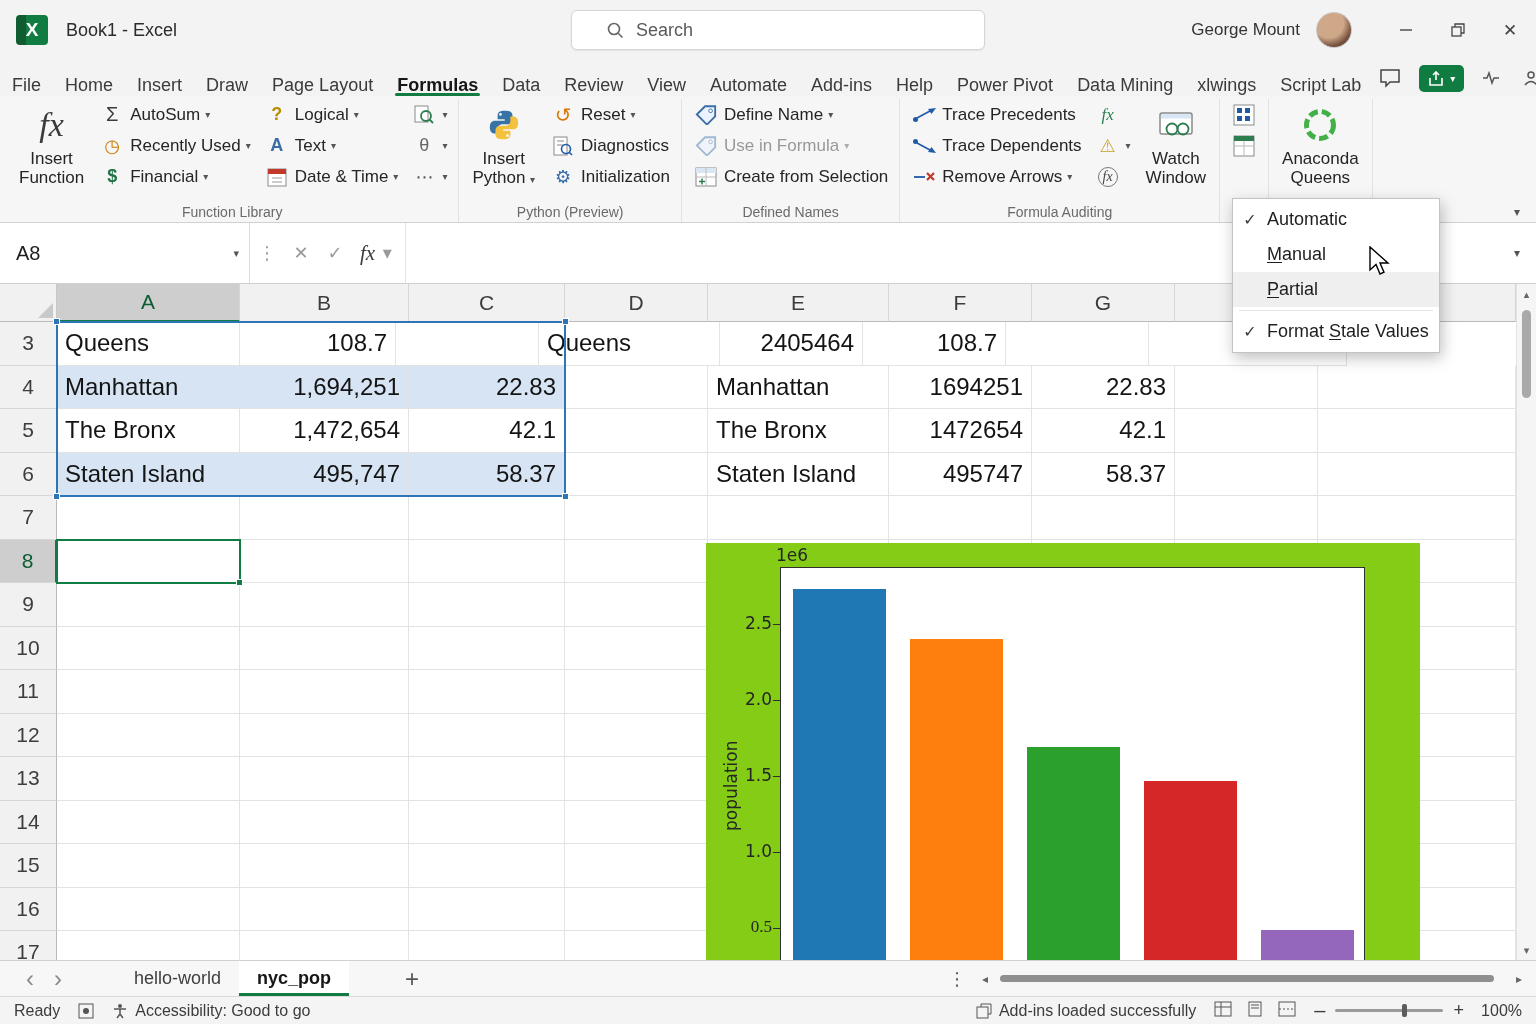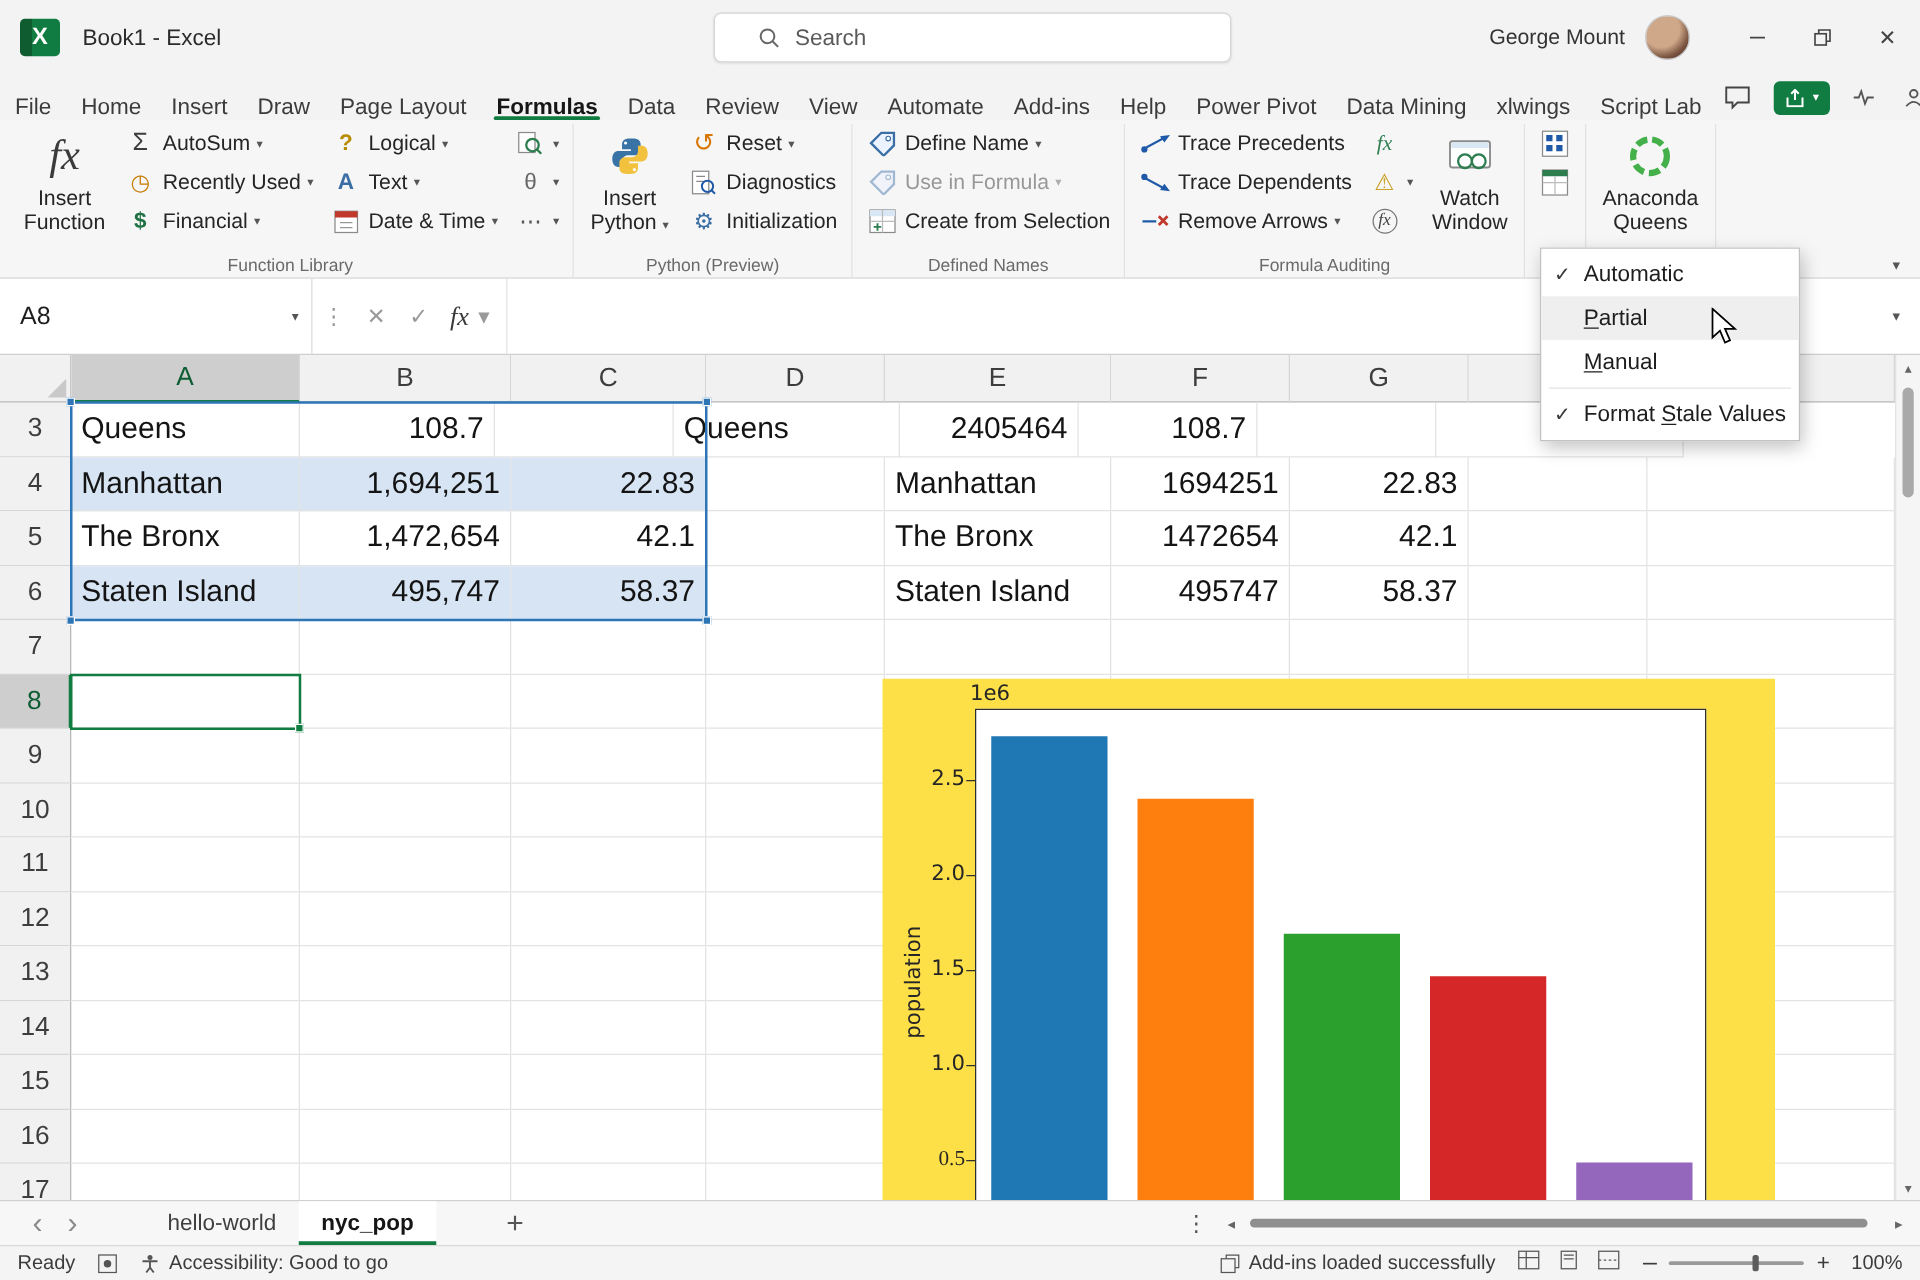--- a/index.html
+++ b/index.html
@@ -79,21 +79,21 @@
   .gcell.num{justify-content:flex-end;}
   .gcell.band{background:#d6e4f3;}
   .range-sel{position:absolute;border:2px solid #2e75b6;z-index:6;pointer-events:none;}
   .rhandle{position:absolute;width:7px;height:7px;background:#2e75b6;border:1px solid #fff;}
   .rhandle.tl{left:-5px;top:-5px;}.rhandle.tr{right:-5px;top:-5px;}
   .rhandle.bl{left:-5px;bottom:-5px;}.rhandle.br{right:-5px;bottom:-5px;}
   .active-cell{position:absolute;border:2px solid #107c41;z-index:6;background:transparent;}
   .fillhandle{position:absolute;right:-4px;bottom:-4px;width:7px;height:7px;background:#107c41;border:1px solid #fff;}
 
   
-  .chartfig{position:absolute;left:706px;top:259px;width:714px;height:417px;background:#fde047;overflow:hidden;z-index:5;}
+  .chartfig{position:absolute;left:706px;top:259px;width:714px;height:417px;background:#84cc16;overflow:hidden;z-index:5;}
   .plot{position:absolute;border:1px solid #2f2f2f;background:#fff;}
   .chart-bar{position:absolute;}
   .chart-ytick{position:absolute;font-family:"DejaVu Sans",sans-serif;font-size:17px;color:#262626;text-align:right;}
   .chart-tickmark{position:absolute;width:7px;height:1px;background:#2f2f2f;}
   .chart-offset{position:absolute;font-family:"DejaVu Sans",sans-serif;font-size:17px;color:#262626;}
   .chart-ylabel{position:absolute;writing-mode:vertical-rl;transform:rotate(180deg);display:flex;align-items:center;justify-content:center;font-family:"DejaVu Sans",sans-serif;font-size:17px;color:#262626;width:22px;}
 
   
   .menu{position:absolute;left:1232px;top:198px;width:208px;background:#fff;border:1px solid #c3c3c3;box-shadow:2px 5px 14px rgba(0,0,0,.25);z-index:50;padding:3px 0;}
   .menu-item{height:35px;display:flex;align-items:center;font-size:18px;color:#1e1e1e;}
@@ -773,27 +773,27 @@
   <span class="vs-arrow">▴</span>
   <div class="vs-thumb"></div>
   <span class="vs-arrow vs-bottom">▾</span>
 </div>
 
 <div class="menu">
     <div class="menu-item">
       <span class="menu-check">✓</span>
       <span class="menu-label">Automatic</span>
     </div>
+    <div class="menu-item">
+      <span class="menu-check"></span>
+      <span class="menu-label"><u>M</u>anual</span>
+    </div>
     <div class="menu-item hover">
       <span class="menu-check"></span>
       <span class="menu-label"><u>P</u>artial</span>
-    </div>
-    <div class="menu-item">
-      <span class="menu-check"></span>
-      <span class="menu-label"><u>M</u>anual</span>
     </div>
     <div class="menu-sep"></div>
     <div class="menu-item">
       <span class="menu-check">✓</span>
       <span class="menu-label">Format <u>S</u>tale Values</span>
     </div>
   </div>
 
 <svg class="cursor" width="24" height="32" viewBox="0 0 24 32">
   <polygon points="2,1 2,24 8,18.5 12,28 16,26.2 12,17 20,17" fill="#fff" stroke="#000" stroke-width="1.4"></polygon>

